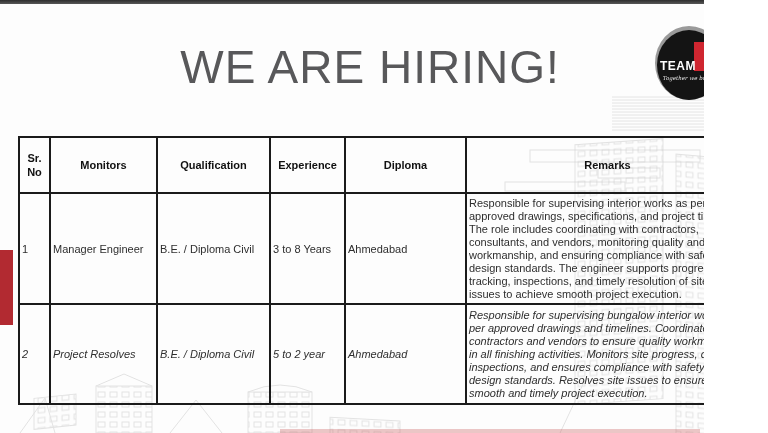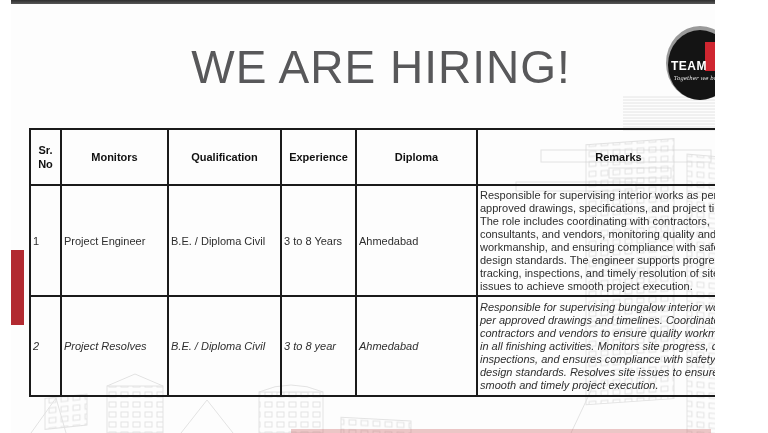--- a/index.html
+++ b/index.html
@@ -1,34 +1,34 @@
 <!DOCTYPE html>
 <html><head>
 <meta charset="utf-8">
 <style>
   html,body{margin:0;padding:0;}
   body{font-family:"Liberation Sans",sans-serif;background:#ffffff;}
-  .page{position:relative;width:704px;height:433px;background:#fdfdfd;overflow:hidden;margin-left:11px;}
+  .page{position:relative;width:704px;height:433px;background:#fdfdfd;overflow:hidden;}
 
   .top-bar{position:absolute;top:0;left:0;width:768px;height:4px;
            background:linear-gradient(#2d2d2d,#575757);}
 
   .watermark{position:absolute;top:0;left:0;z-index:0;pointer-events:none;}
 
   .page-title{position:absolute;top:40px;left:0;width:740px;margin:0;
               text-align:center;font-size:46px;font-weight:400;
               letter-spacing:1px;color:#58585a;z-index:2;}
 
   .logo{position:absolute;top:24px;left:652px;z-index:2;}
 
   .accent-bar{position:absolute;background:#b22a31;z-index:3;}
   .accent-left{left:0;top:250px;width:13px;height:75px;}
   .accent-right{left:750px;top:230px;width:18px;height:62px;}
 
-  table.jobs{position:absolute;left:18px;top:128px;z-index:2;
+  table.jobs{position:absolute;left:18px;top:136px;z-index:2;
              border-collapse:collapse;table-layout:fixed;width:730px;
              background:transparent;}
   table.jobs th,table.jobs td{border:2px solid #1b1b1b;background:transparent;}
   table.jobs th{font-size:11px;font-weight:700;color:#111;text-align:center;
                 padding:2px;height:50px;line-height:1.3;}
   table.jobs td{font-size:11px;color:#2e2e2e;text-align:left;
                 vertical-align:middle;padding:2px;}
   tr.row-1 td{height:105px;}
   tr.row-2 td{height:94px;font-style:italic;}
   td.remarks{font-size:9px;line-height:13px;color:#3a3a3a;
@@ -114,31 +114,31 @@
         <th>Monitors</th>
         <th>Qualification</th>
         <th>Experience</th>
         <th>Diploma</th>
         <th>Remarks</th>
       </tr>
     </thead>
     <tbody>
       <tr class="row-1">
         <td>1</td>
-        <td>Project Engineer</td>
+        <td>Manager Engineer</td>
         <td>B.E. / Diploma Civil</td>
         <td>3 to 8 Years</td>
         <td>Ahmedabad</td>
         <td class="remarks">Responsible for supervising interior works as per approved drawings, specifications, and project timelines. The role includes coordinating with contractors, consultants, and vendors, monitoring quality and workmanship, and ensuring compliance with safety and design standards. The engineer supports progress tracking, inspections, and timely resolution of site-related issues to achieve smooth project execution.</td>
       </tr>
       <tr class="row-2">
         <td>2</td>
         <td>Project Resolves</td>
         <td>B.E. / Diploma Civil</td>
-        <td>3 to 8 year</td>
+        <td>5 to 2 year</td>
         <td>Ahmedabad</td>
         <td class="remarks">Responsible for supervising bungalow interior works as per approved drawings and timelines. Coordinates with contractors and vendors to ensure quality workmanship in all finishing activities. Monitors site progress, conducts inspections, and ensures compliance with safety and design standards. Resolves site issues to ensure smooth and timely project execution.</td>
       </tr>
     </tbody>
   </table>
 
   <div class="accent-bar accent-left"></div>
   <div class="accent-bar accent-right"></div>
 
 </div>

